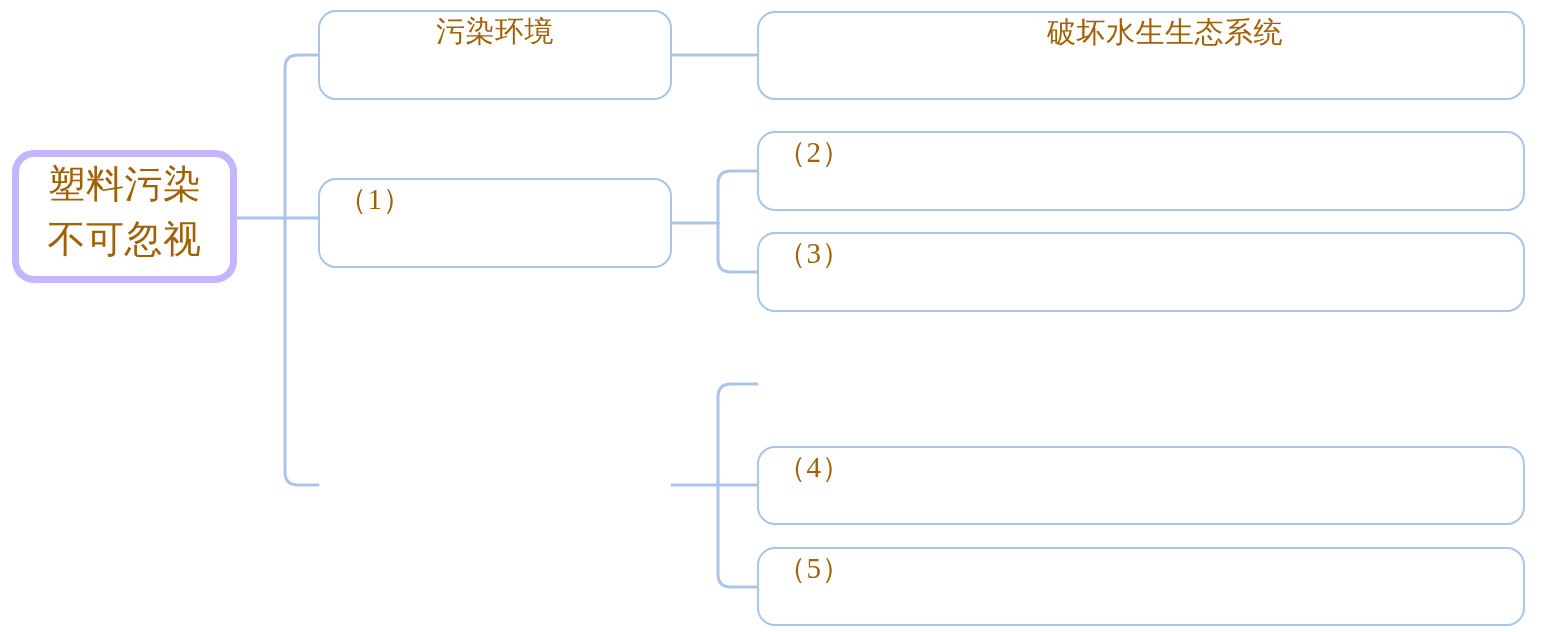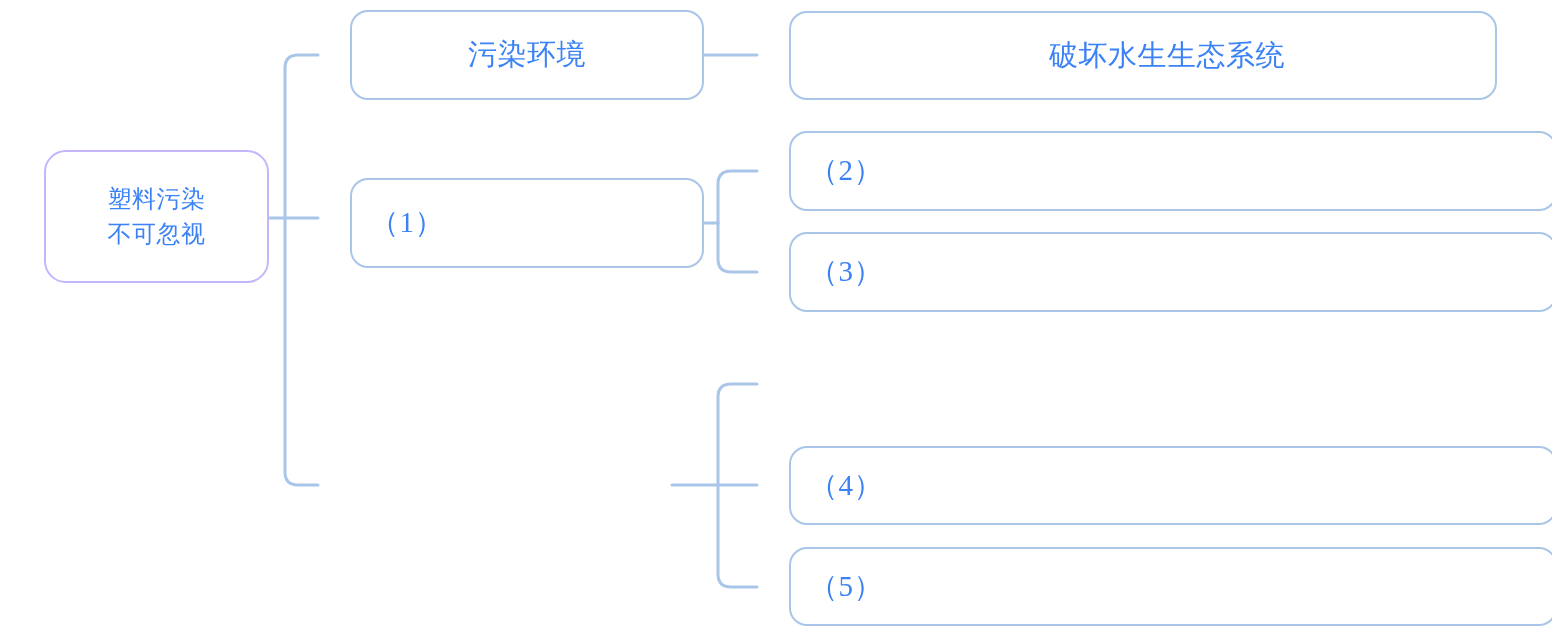--- a/index.html
+++ b/index.html
@@ -21,31 +21,30 @@
     top: 0;
     width: 1552px;
     height: 632px;
     pointer-events: none;
   }
   .node {
     position: absolute;
     box-sizing: border-box;
     background: #ffffff;
     display: flex;
-    align-items: center;
-    color: #3b82f6;
+    align-items: flex-start;
+    color: #a16207;
     letter-spacing: 0.5px;
-    margin-left: 32px;
   }
   .node.root {
-    border: 2px solid #c4b5fd;
+    border: 7px solid #c4b5fd;
     border-radius: 22px;
     justify-content: center;
     text-align: center;
-    font-size: 24px;
+    font-size: 38px;
     line-height: 1.45;
   }
   .node.lvl2, .node.lvl3 {
     border: 2px solid #a9c6e9;
     border-radius: 18px;
     font-size: 29px;
   }
   .node.center-text {
     justify-content: center;
     text-align: center;
@@ -94,21 +93,21 @@
 
   <div class="node lvl2 center-text" style="left:318px; top:10px; width:354px; height:90px;">
     <span class="label">污染环境</span>
   </div>
 
   <div class="node lvl2 left-text" style="left:318px; top:178px; width:354px; height:90px;">
     <span class="label">（1）</span>
   </div>
 
 
-  <div class="node lvl3 center-text" style="left:757px; top:11px; width:708px; height:89px;padding-left:48px;">
+  <div class="node lvl3 center-text" style="left:757px; top:11px; width:768px; height:89px;padding-left:48px;">
     <span class="label">破坏水生生态系统</span>
   </div>
 
   <div class="node lvl3 left-text" style="left:757px; top:131px; width:768px; height:80px;">
     <span class="label">（2）</span>
   </div>
 
   <div class="node lvl3 left-text" style="left:757px; top:232px; width:768px; height:80px;">
     <span class="label">（3）</span>
   </div>

